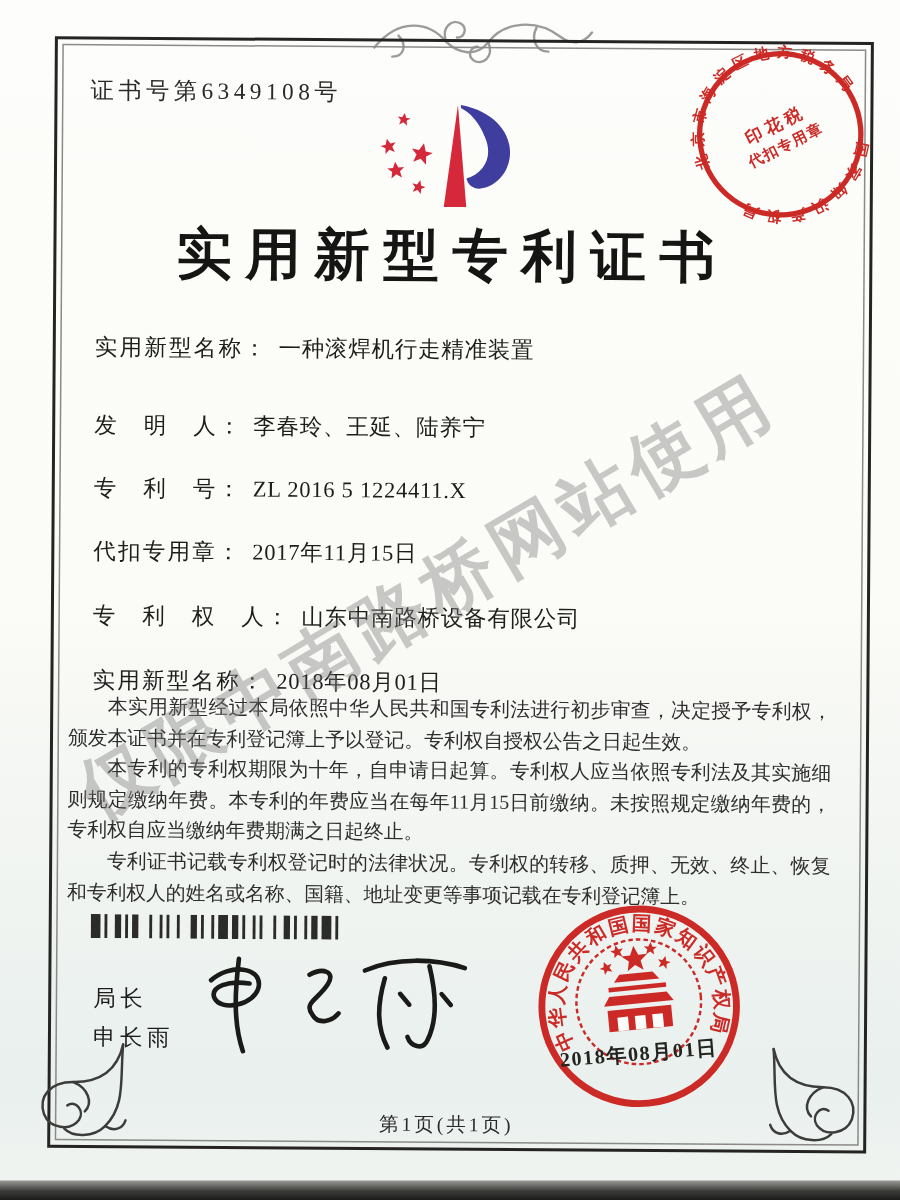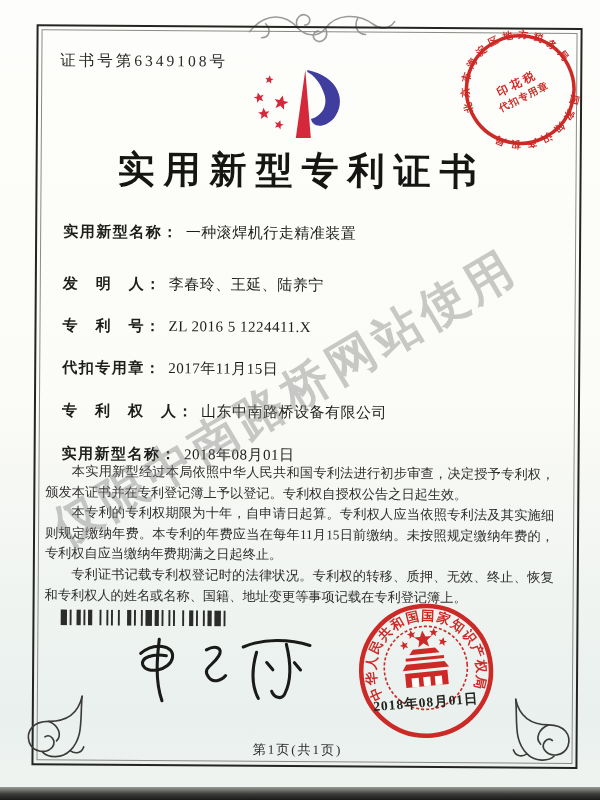--- a/index.html
+++ b/index.html
@@ -12,21 +12,21 @@
   .frame-outer{position:absolute;left:34px;top:26px;width:542px;height:737px;
                border:2.5px solid #242422;}
   .frame-inner{position:absolute;inset:3px;border:1px solid #8a8a86;}
   
   .photo-edge-bottom{position:absolute;left:0;bottom:0;width:600px;height:13px;z-index:9;
           background:linear-gradient(180deg,#9a9a96 0%,#3a3a38 55%,#1b1b1a 100%);}
   .cert-no{position:absolute;left:58px;top:52px;font-size:15.5px;letter-spacing:3px;color:#2a2a28;}
   .title{position:absolute;left:0;top:146px;width:600px;text-align:center;
          font-size:37px;font-weight:bold;letter-spacing:9px;color:#151513;}
   .row{position:absolute;left:62px;white-space:nowrap;font-size:15px;color:#1d1d1b;}
-  .row .lab{letter-spacing:1.5px;font-weight:700;}
+  .row .lab{letter-spacing:1.5px;font-weight:400;}
   .row .val{margin-left:7px;letter-spacing:0.5px;}
   .paras{position:absolute;left:46px;top:463px;width:509px;font-size:13.2px;
          line-height:20.6px;color:#2e2e2c;text-align:justify;}
   .paras p{margin:0;text-indent:2em;}
   .director{position:absolute;left:64px;top:658px;font-size:15px;color:#1d1d1b;}
   .director div{letter-spacing:3px;margin-bottom:7px;}
   .sig{position:absolute;left:122px;top:632px;width:205px;height:80px;}
   .footer{position:absolute;left:0;top:741px;width:600px;text-align:center;
           font-size:13px;letter-spacing:2px;color:#2a2a28;}
   .barcode{position:absolute;left:62px;top:611px;width:170px;height:16px;}
@@ -179,20 +179,24 @@
             <rect x="128.64864864864865" y="0" width="4.194594594594594" height="16"></rect>
             <rect x="135.54054054054055" y="0" width="1.8972972972972975" height="16"></rect>
             <rect x="142.43243243243245" y="0" width="1.8972972972972975" height="16"></rect>
             <rect x="147.02702702702703" y="0" width="4.194594594594594" height="16"></rect>
             <rect x="153.91891891891893" y="0" width="6.491891891891892" height="16"></rect>
             <rect x="163.10810810810813" y="0" width="1.8972972972972975" height="16"></rect>
           </g>
         </svg>
     </div>
 
+    <div class="director">
+      <div>局长</div>
+      <div>申长雨</div>
+    </div>
 
     <div class="sig">
       <svg width="205" height="80" viewBox="0 0 200 78">
         <g fill="none" stroke="#1a1a18" stroke-width="3" stroke-linecap="round">
           <path d="M38,8 C36,26 34,48 41,68"></path>
           <path d="M20,22 C32,11 53,13 51,26 C49,38 26,43 22,33 C20,26 31,22 45,24"></path>
           <path d="M84,18 C93,13 101,16 96,24 C90,34 80,36 86,44 C90,51 99,48 103,43"></path>
           <path d="M120,15 C140,6 166,7 185,13"></path>
           <path d="M133,20 C128,38 128,52 135,65"></path>
           <path d="M162,12 C166,28 168,46 161,60 C158,67 150,64 148,58"></path>

